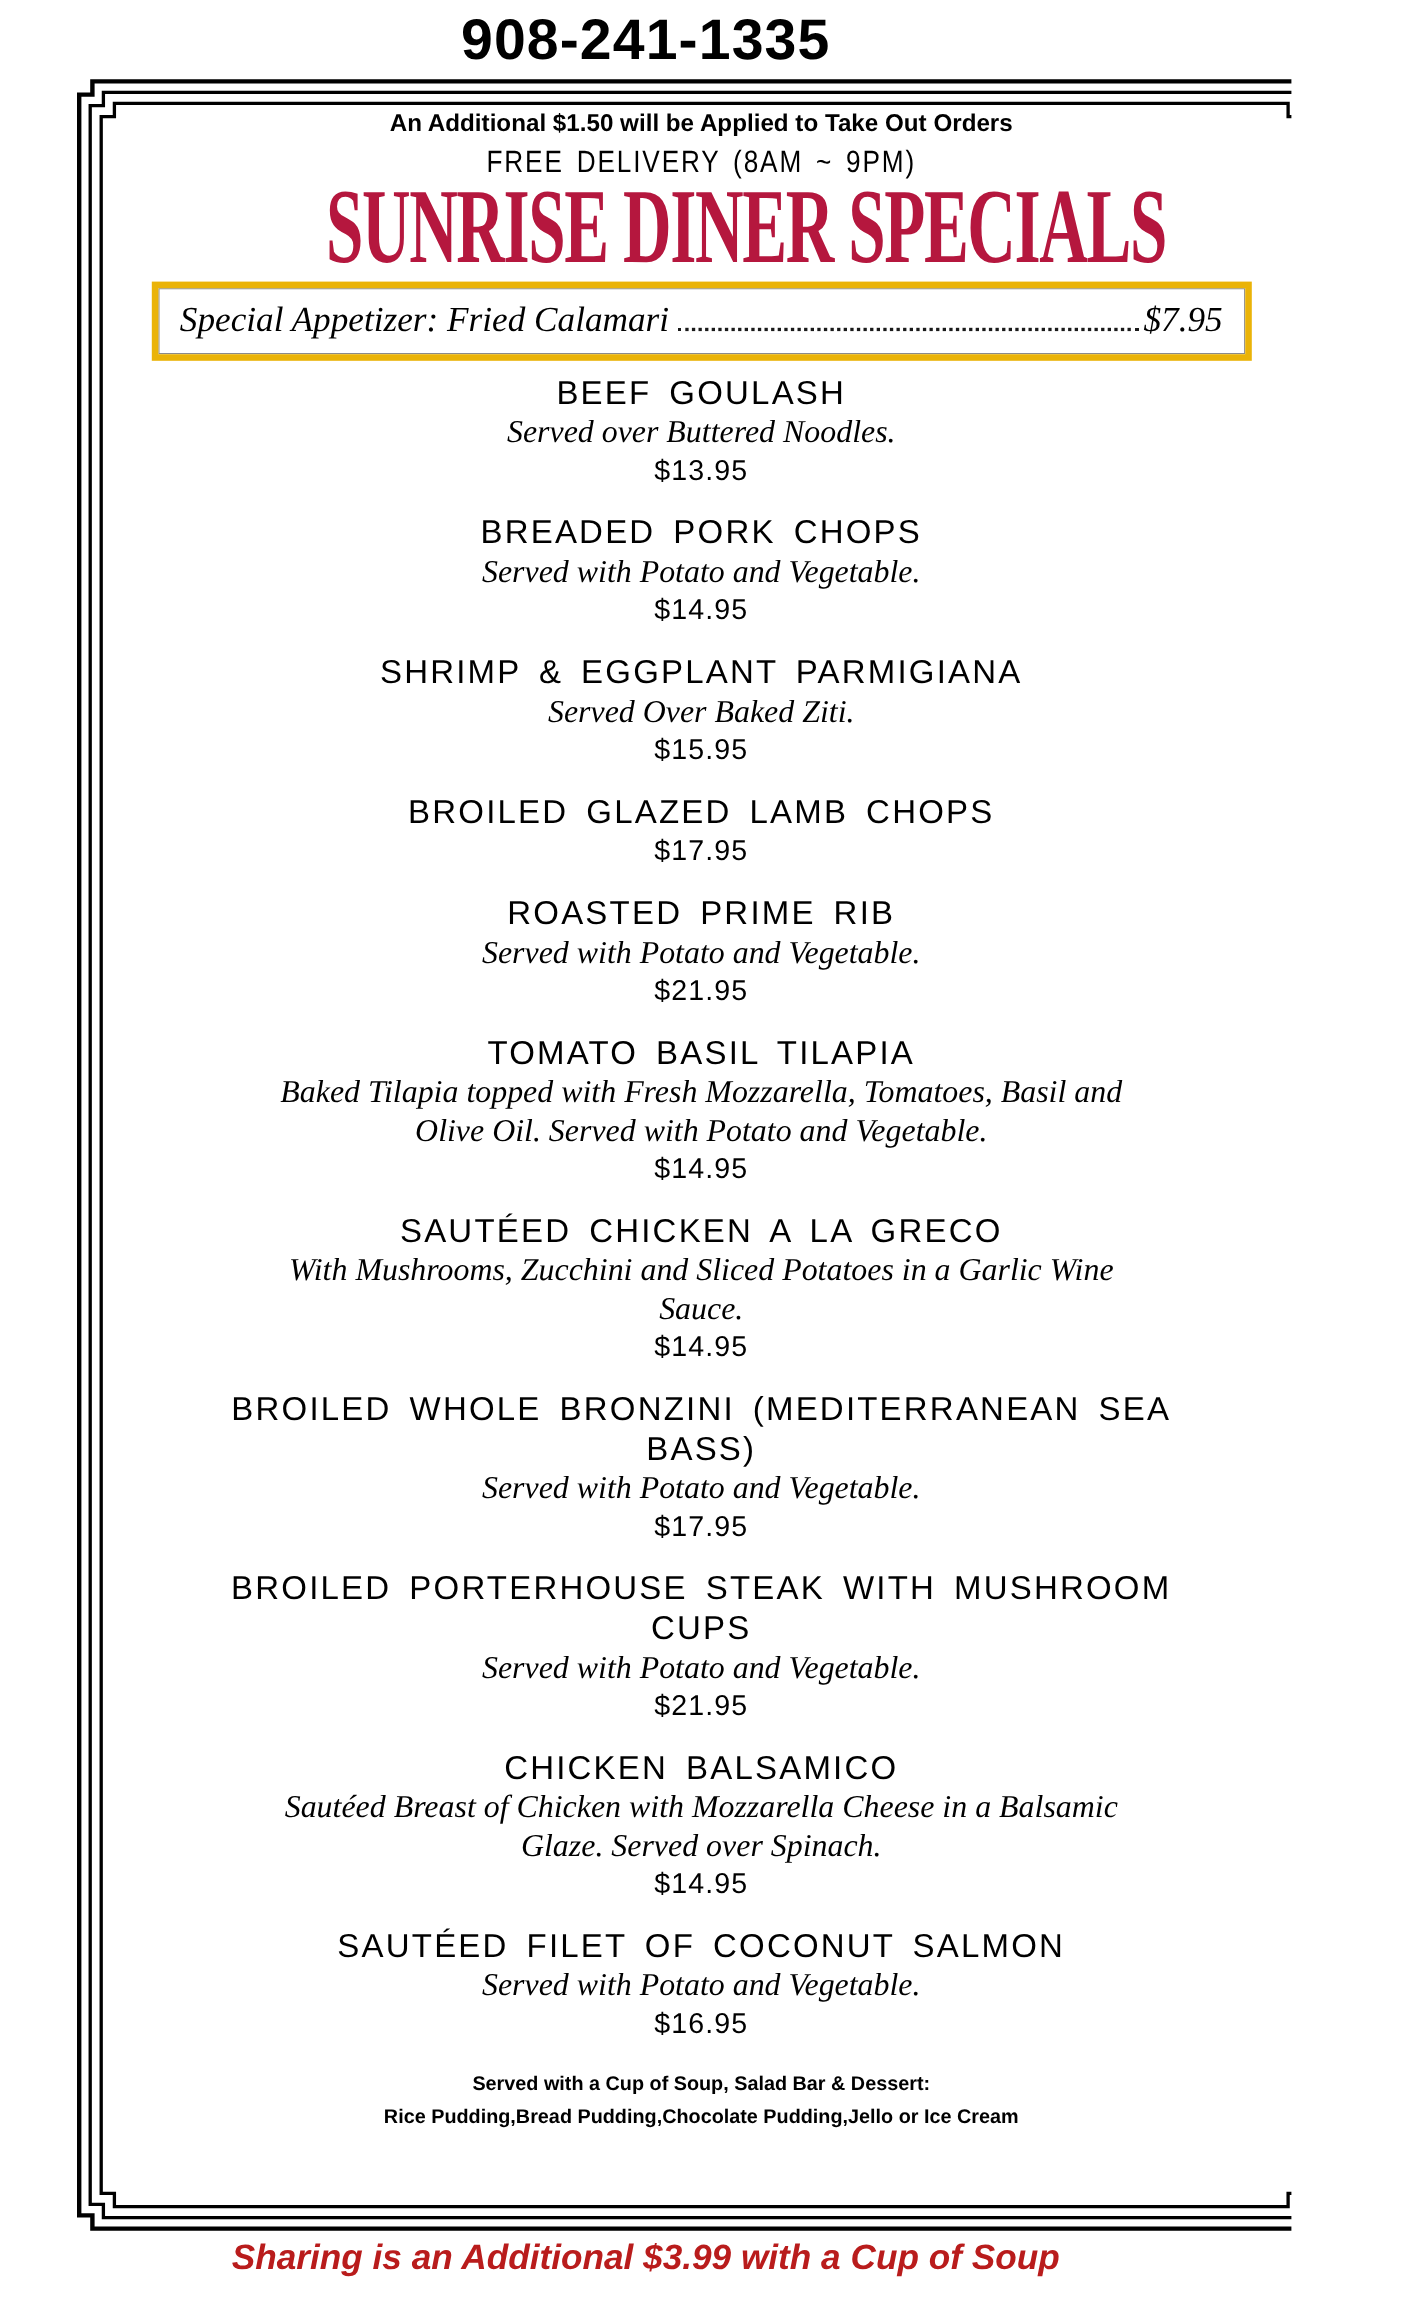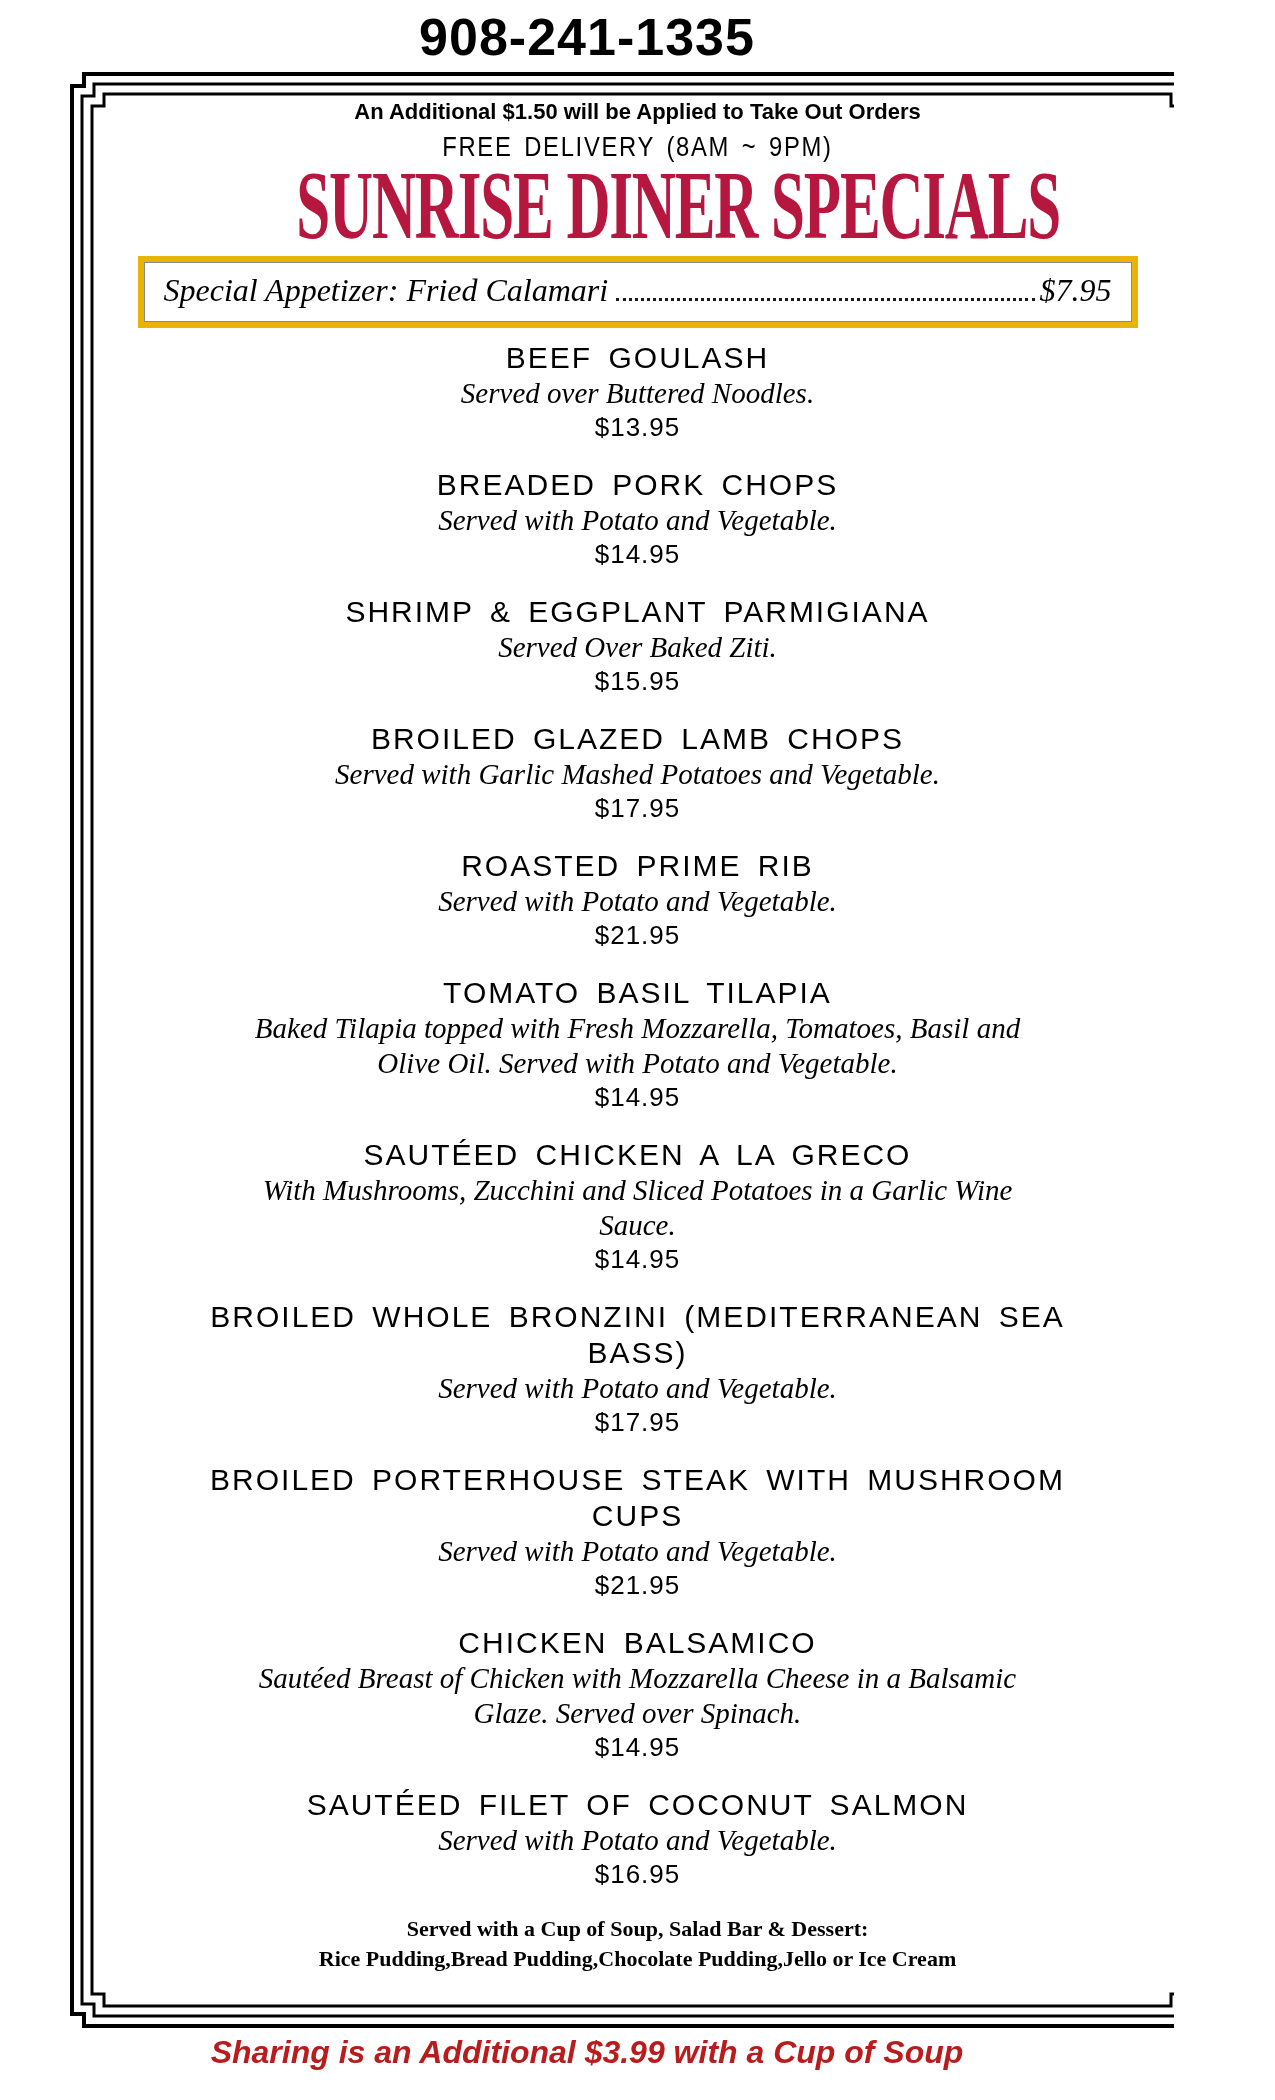--- a/index.html
+++ b/index.html
@@ -75,23 +75,23 @@
     font-size:29px;line-height:35px;
     max-width:820px;margin:0 auto;
   }
   .item-price{
     font-family:"Liberation Sans", sans-serif;
     font-size:26px;line-height:32px;
     letter-spacing:1px;
   }
   .included{
     margin-top:14px;
-    font-family:Liberation Serif, serif;
+    font-family:Liberation Sans, sans-serif;
     font-weight:bold;
-    font-size:22px;line-height:30px;
+    font-size:18px;line-height:30px;
   }
   .sharing{
     position:absolute;left:0;top:2032px;width:100%;
     text-align:center;
     font-family:"Liberation Sans", sans-serif;
     font-weight:bold;font-style:italic;
     font-size:32px;line-height:40px;
   }
 </style>
 </head>
@@ -138,21 +138,20 @@
       </div>
 
       <div class="item">
         <div class="item-name">SHRIMP &amp; EGGPLANT PARMIGIANA</div>
         <div class="item-desc">Served Over Baked Ziti.</div>
         <div class="item-price">$15.95</div>
       </div>
 
       <div class="item">
         <div class="item-name">BROILED GLAZED LAMB CHOPS</div>
-        <div class="item-desc">Served with Garlic Mashed Potatoes and Vegetable.</div>
         <div class="item-price">$17.95</div>
       </div>
 
       <div class="item">
         <div class="item-name">ROASTED PRIME RIB</div>
         <div class="item-desc">Served with Potato and Vegetable.</div>
         <div class="item-price">$21.95</div>
       </div>
 
       <div class="item">

